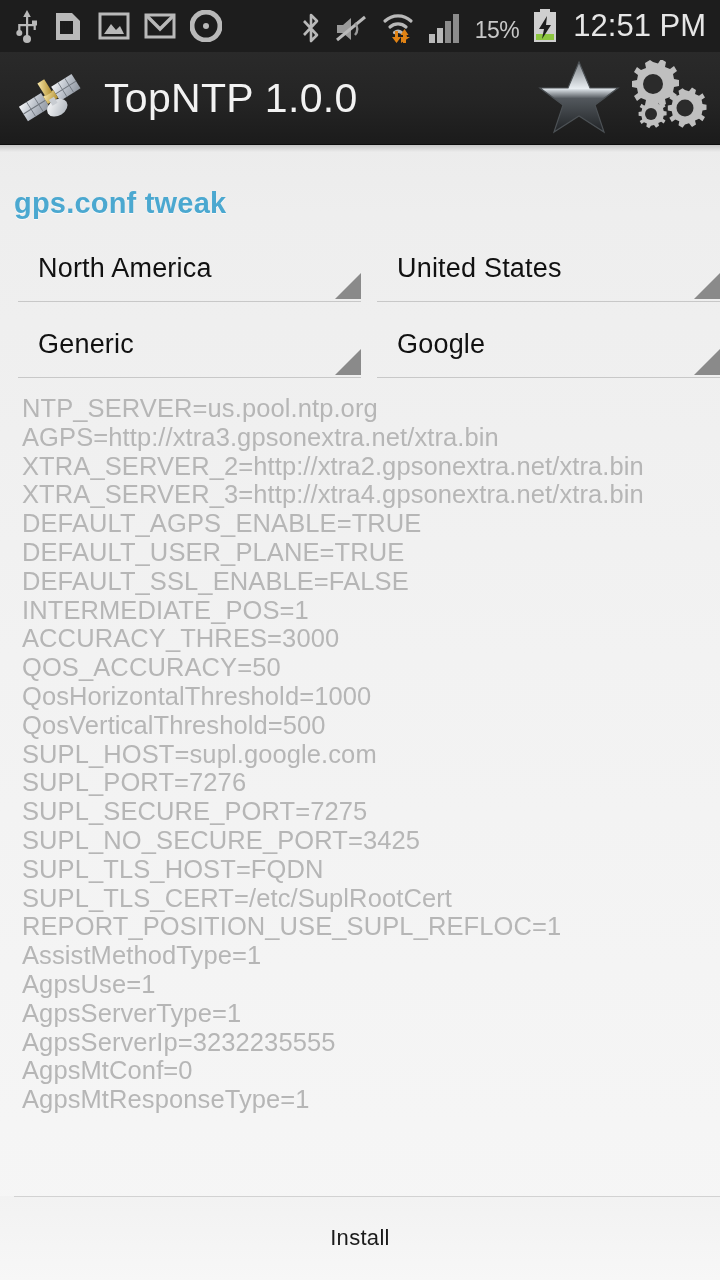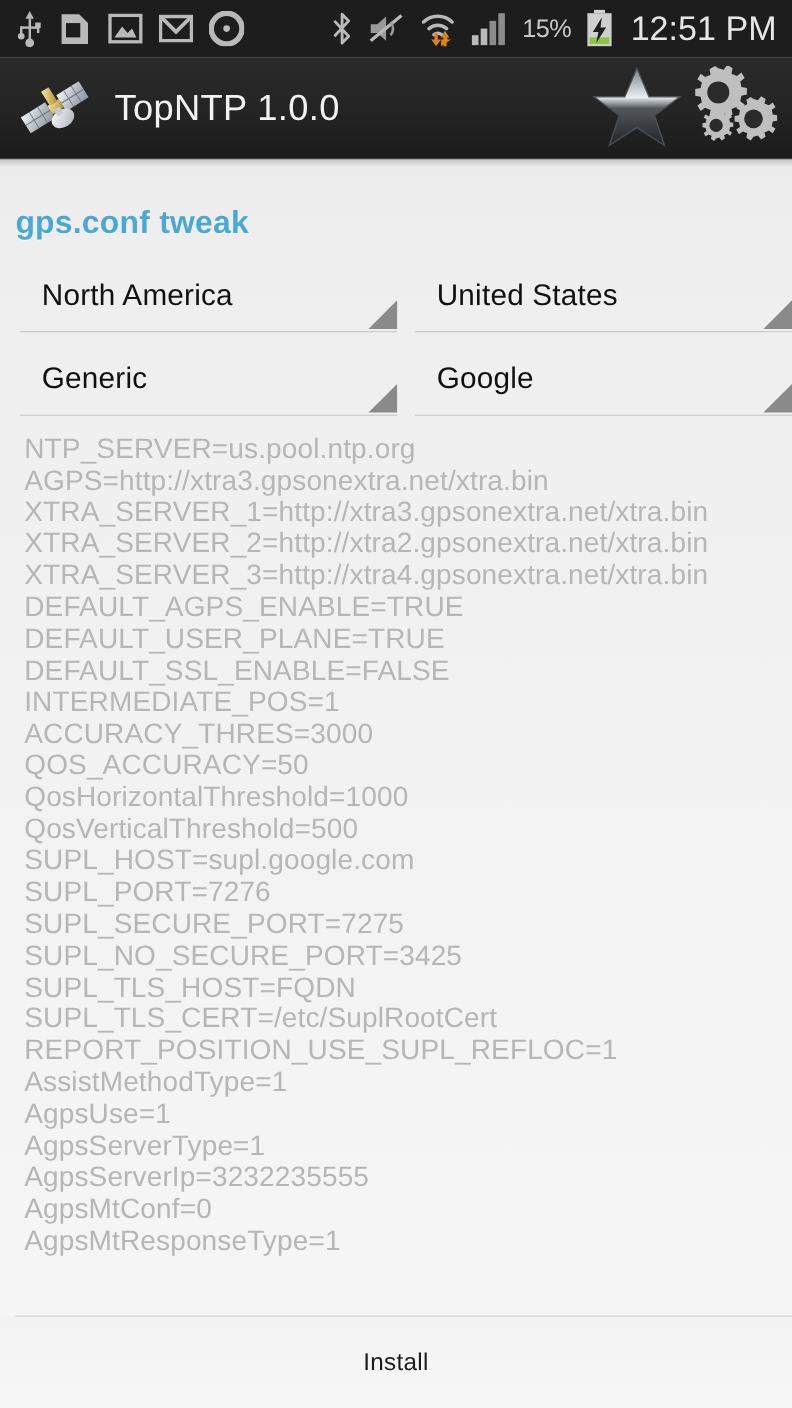--- a/index.html
+++ b/index.html
@@ -14,42 +14,42 @@
   
   .statusbar {
     height:52px; width:100%;
     background:#1d1d1d;
     display:flex; align-items:center;
     padding:0 10px 0 14px;
     color:#d2d2d2;
   }
   .sb-left { display:flex; align-items:center; gap:14px; flex:0 0 auto; }
   .sb-spacer { flex:1 1 auto; }
-  .sb-right { display:flex; align-items:center; gap:13px; flex:0 0 auto; padding-right:4px; }
+  .sb-right { display:flex; align-items:flex-end; gap:13px; flex:0 0 auto; padding-right:4px; }
   .sb-ico { display:block; }
   .sb-batt-pct {
     font-size:23px; color:#c8c8c8; letter-spacing:-0.5px;
     font-family:"Liberation Sans", sans-serif;
   }
   .sb-clock {
     font-size:31px; color:#e6e6e6; letter-spacing:0px;
     margin-left:2px; font-family:"Liberation Sans", sans-serif;
   }
 
   
   .actionbar {
     height:93px; width:100%;
     background:linear-gradient(180deg,#2a2a2a 0%, #242424 55%, #1b1b1b 100%);
     display:flex; align-items:center;
     padding:0 12px 0 16px;
     border-bottom:1px solid #0d0d0d;
     position:relative;
   }
   .ab-title {
-    color:#f2f2f2; font-size:33px; font-weight:400;
+    color:#f2f2f2; font-size:41px; font-weight:400;
     margin-left:20px; letter-spacing:0.3px;
     white-space:nowrap;
   }
   .ab-spacer { flex:1 1 auto; }
   .ab-btn {
     width:86px; height:93px;
     display:flex; align-items:center; justify-content:center;
   }
 
   
@@ -328,21 +328,20 @@
 
       <div class="spinner row2">
         <span class="spinner-label">Google</span>
         <span class="spinner-arrow"></span>
       </div>
     </div>
 
     <div class="conf" id="conf-list">
         <div class="conf-line">NTP_SERVER=us.pool.ntp.org</div>
         <div class="conf-line">AGPS=http://xtra3.gpsonextra.net/xtra.bin</div>
-        <div class="conf-line">XTRA_SERVER_1=http://xtra3.gpsonextra.net/xtra.bin</div>
         <div class="conf-line">XTRA_SERVER_2=http://xtra2.gpsonextra.net/xtra.bin</div>
         <div class="conf-line">XTRA_SERVER_3=http://xtra4.gpsonextra.net/xtra.bin</div>
         <div class="conf-line">DEFAULT_AGPS_ENABLE=TRUE</div>
         <div class="conf-line">DEFAULT_USER_PLANE=TRUE</div>
         <div class="conf-line">DEFAULT_SSL_ENABLE=FALSE</div>
         <div class="conf-line">INTERMEDIATE_POS=1</div>
         <div class="conf-line">ACCURACY_THRES=3000</div>
         <div class="conf-line">QOS_ACCURACY=50</div>
         <div class="conf-line">QosHorizontalThreshold=1000</div>
         <div class="conf-line">QosVerticalThreshold=500</div>

